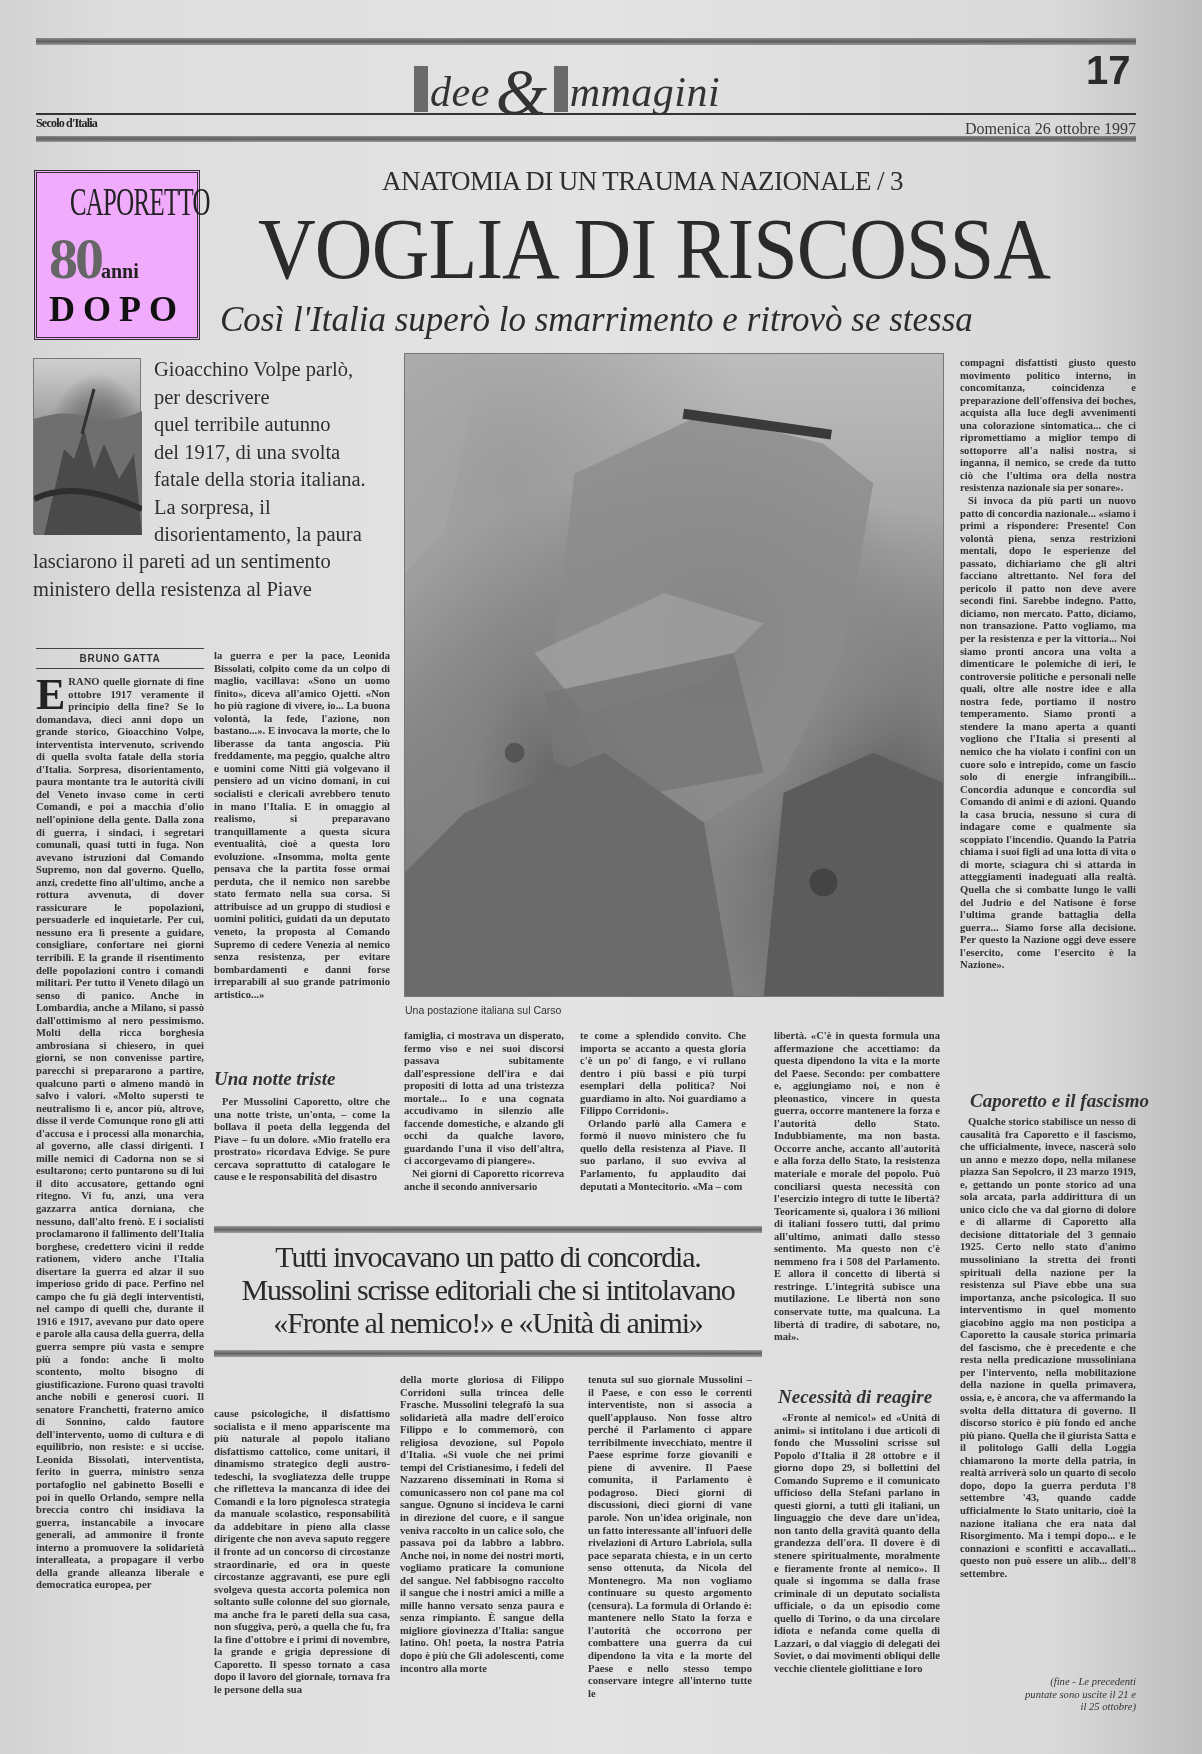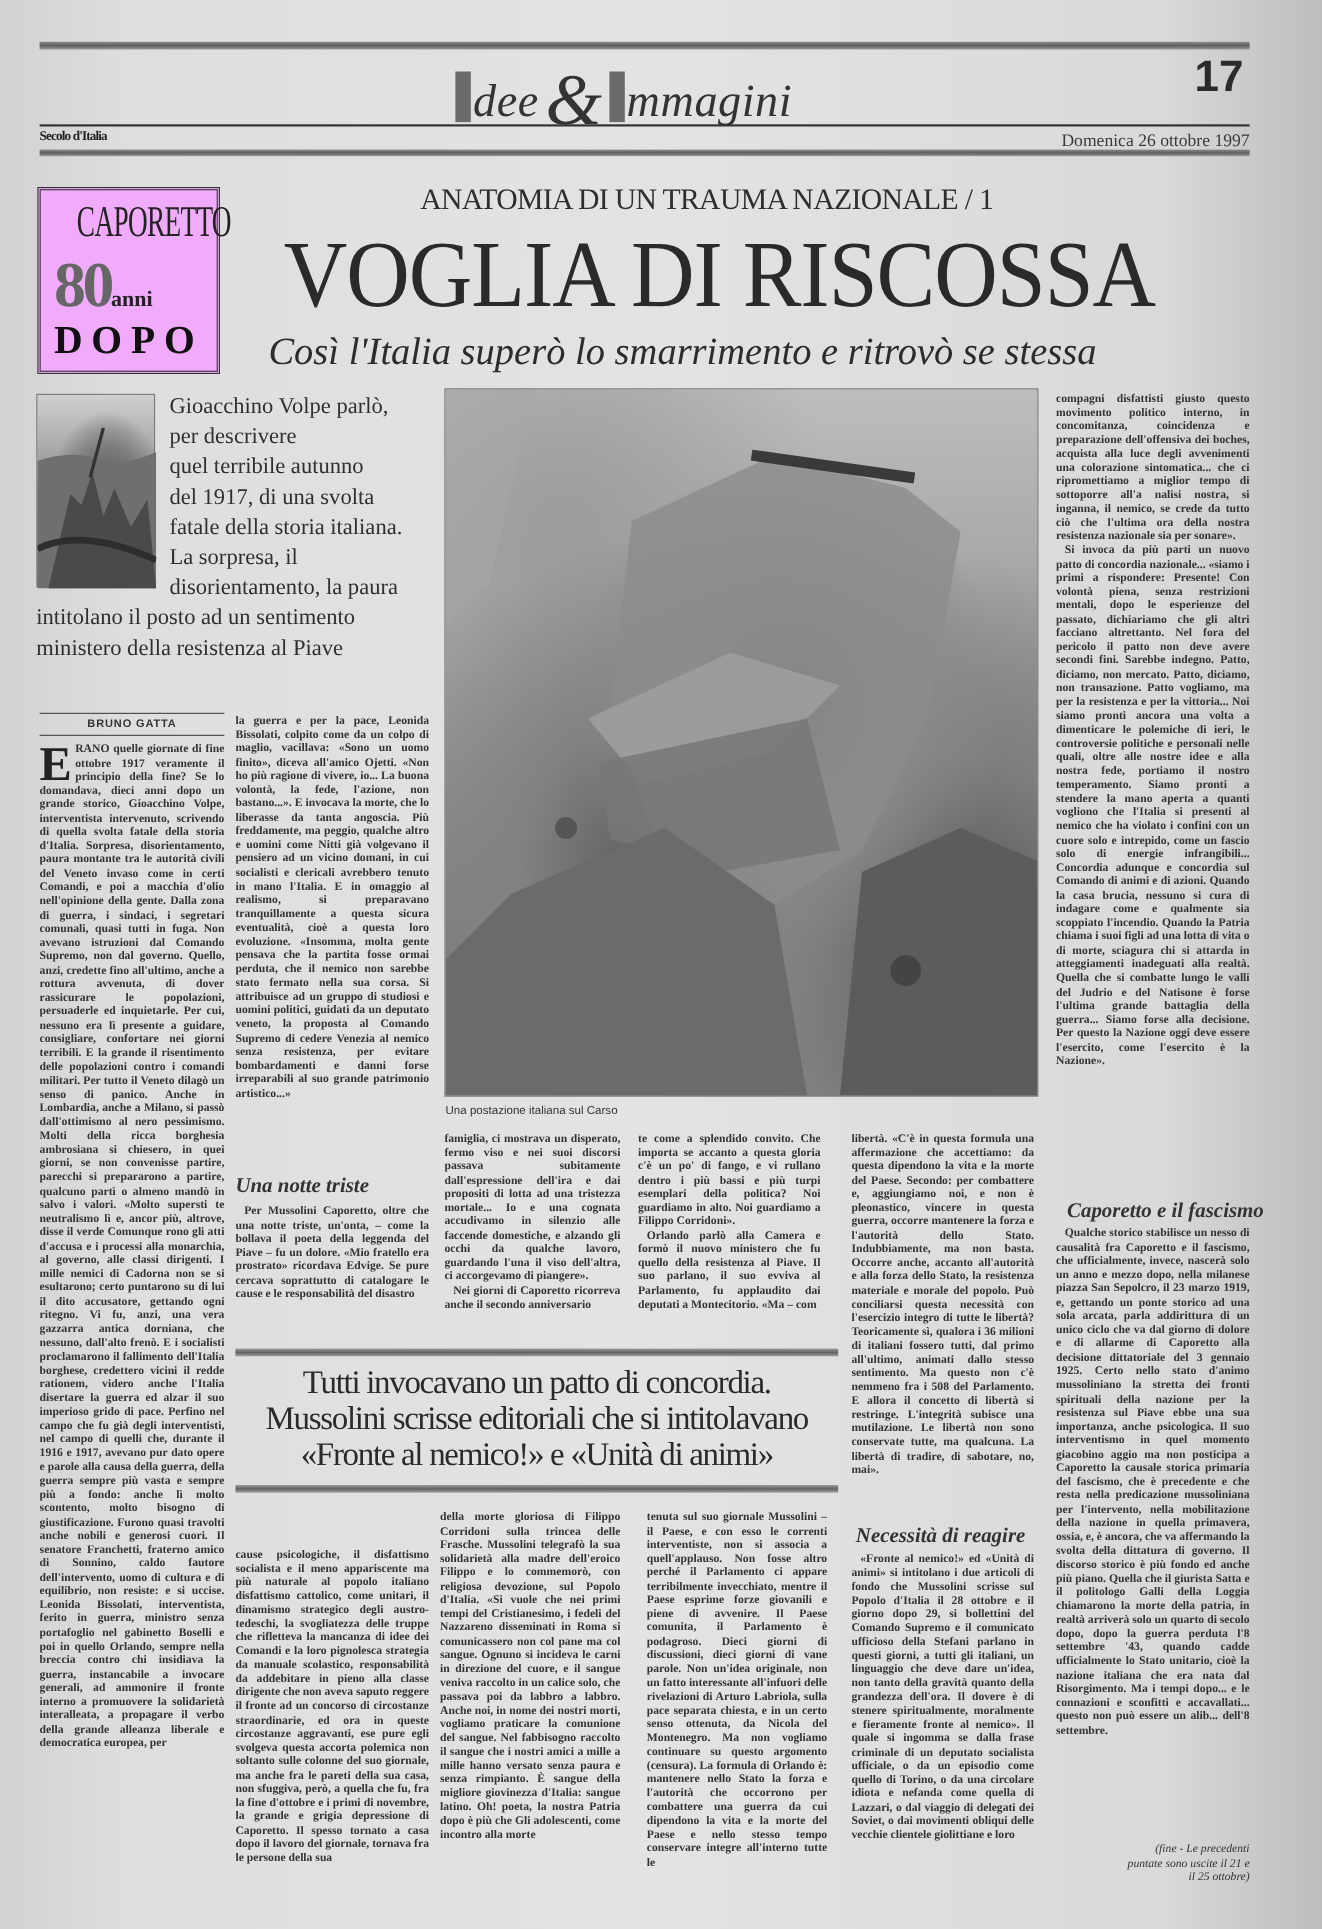--- a/index.html
+++ b/index.html
@@ -26,21 +26,21 @@
 
   
   .cap-box { border: 3px double #333; background: #f0abfc; text-align: center; padding: 4px 4px; }
   .cap-title { font-family: "Liberation Serif", serif; font-size: 40px; transform: scaleX(0.62); transform-origin: center; letter-spacing: -1px; line-height: 50px; white-space: nowrap; color:#222; }
   .cap-80 { font-family: "Liberation Serif", serif; font-weight: bold; font-size: 58px; color: #666; line-height: 64px; display:inline-block; letter-spacing:-3px;}
   .cap-anni { font-family: "Liberation Serif", serif; font-weight: bold; font-size: 20px; color:#222; }
   .cap-dopo { font-family: "Liberation Serif", serif; font-weight: bold; font-size: 36px; letter-spacing: 8px; color:#111; line-height: 36px; }
 
   .kicker { font-family: "Liberation Serif", serif; font-size: 27px; letter-spacing: -0.6px; color:#2e2e2e; white-space: nowrap; }
   .headline { font-family: "Liberation Serif", serif; font-size: 86px; letter-spacing: -1px; color:#2a2a2a; white-space: nowrap; line-height: 1; }
-  .subhead { font-family: "Liberation Serif", serif; font-style: italic; font-size: 35px; color:#2c2c2c; white-space: nowrap; margin-left: 24px; }
+  .subhead { font-family: "Liberation Serif", serif; font-style: italic; font-size: 35px; color:#2c2c2c; white-space: nowrap; }
 
   .lede { font-family: "Liberation Serif", serif; font-size: 20.5px; line-height: 27.5px; color:#2f2f2f; }
 
   .thumb { background:
       radial-gradient(ellipse at 60% 55%, #555 0%, #7a7a7a 35%, transparent 60%),
       linear-gradient(180deg, #cfcfcf 0%, #a7a7a7 30%, #6c6c6c 60%, #3f3f3f 100%);
       border: 1px solid #777; }
 
   .photo {
     background:
@@ -83,21 +83,21 @@
 <div class="abs rule-thick" style="left:36px; top:136px; width:1100px; height:6px;"></div>
 
 <div class="abs cap-box" style="left:34px; top:170px; width:166px; height:170px;">
   <div class="cap-title">CAPORETTO</div>
   <div style="text-align:left; padding-left:8px; white-space:nowrap;">
     <span class="cap-80">80</span><span class="cap-anni">anni</span>
   </div>
   <div class="cap-dopo">DOPO</div>
 </div>
 
-<div class="abs kicker" style="left:382px; top:166px;">ANATOMIA DI UN TRAUMA NAZIONALE / 1</div>
+<div class="abs kicker" style="left:382px; top:166px;">ANATOMIA DI UN TRAUMA NAZIONALE / 3</div>
 <div class="abs headline" style="left:258px; top:206px; transform:scaleX(0.93); transform-origin:left;">VOGLIA DI RISCOSSA</div>
 <div class="abs subhead" style="left:220px; top:300px;">Così l'Italia superò lo smarrimento e ritrovò se stessa</div>
 
 <div class="abs thumb" style="left:33px; top:358px; width:108px; height:176px;">
   <svg width="108" height="176" viewBox="0 0 108 176">
     <path d="M0 60 Q30 50 54 58 T108 52 L108 176 L0 176Z" fill="#6f6f6f"></path>
     <path d="M10 176 L30 90 L40 100 L50 70 L60 110 L70 85 L85 120 L100 95 L108 176Z" fill="#4a4a4a"></path>
     <line x1="48" y1="75" x2="60" y2="30" stroke="#333" stroke-width="3"></line>
     <path d="M0 140 Q40 120 108 150" stroke="#2e2e2e" stroke-width="6" fill="none"></path>
   </svg>
@@ -105,21 +105,21 @@
 <div class="abs lede" style="left:154px; top:356px; width:240px;">
   <div>Gioacchino Volpe parlò,</div>
   <div>per descrivere</div>
   <div>quel terribile autunno</div>
   <div>del 1917, di una svolta</div>
   <div>fatale della storia italiana.</div>
   <div>La sorpresa, il</div>
   <div>disorientamento, la paura</div>
 </div>
 <div class="abs lede" style="left:33px; top:548px; width:360px;">
-  <div>intitolano il posto ad un sentimento</div>
+  <div>lasciarono il pareti ad un sentimento</div>
   <div>ministero della resistenza al Piave</div>
 </div>
 
 <div class="abs photo" style="left:404px; top:353px; width:540px; height:644px;">
   <svg viewBox="0 0 540 644" preserveAspectRatio="none">
     <path d="M170 120 L300 60 L420 90 L470 130 L440 300 L380 420 L300 470 L200 430 L150 300Z" fill="#8c8c8c" opacity="0.8"></path>
     <path d="M130 300 L260 240 L360 270 L300 330 L180 360Z" fill="#9d9d9d" opacity="0.9"></path>
     <path d="M140 340 L330 300 L360 420 L250 440 L150 410Z" fill="#777" opacity="0.85"></path>
     <path d="M60 460 L200 400 L300 470 L330 644 L0 644 L0 520Z" fill="#6b6b6b"></path>
     <path d="M380 440 L470 400 L540 430 L540 644 L360 644Z" fill="#5c5c5c"></path>

